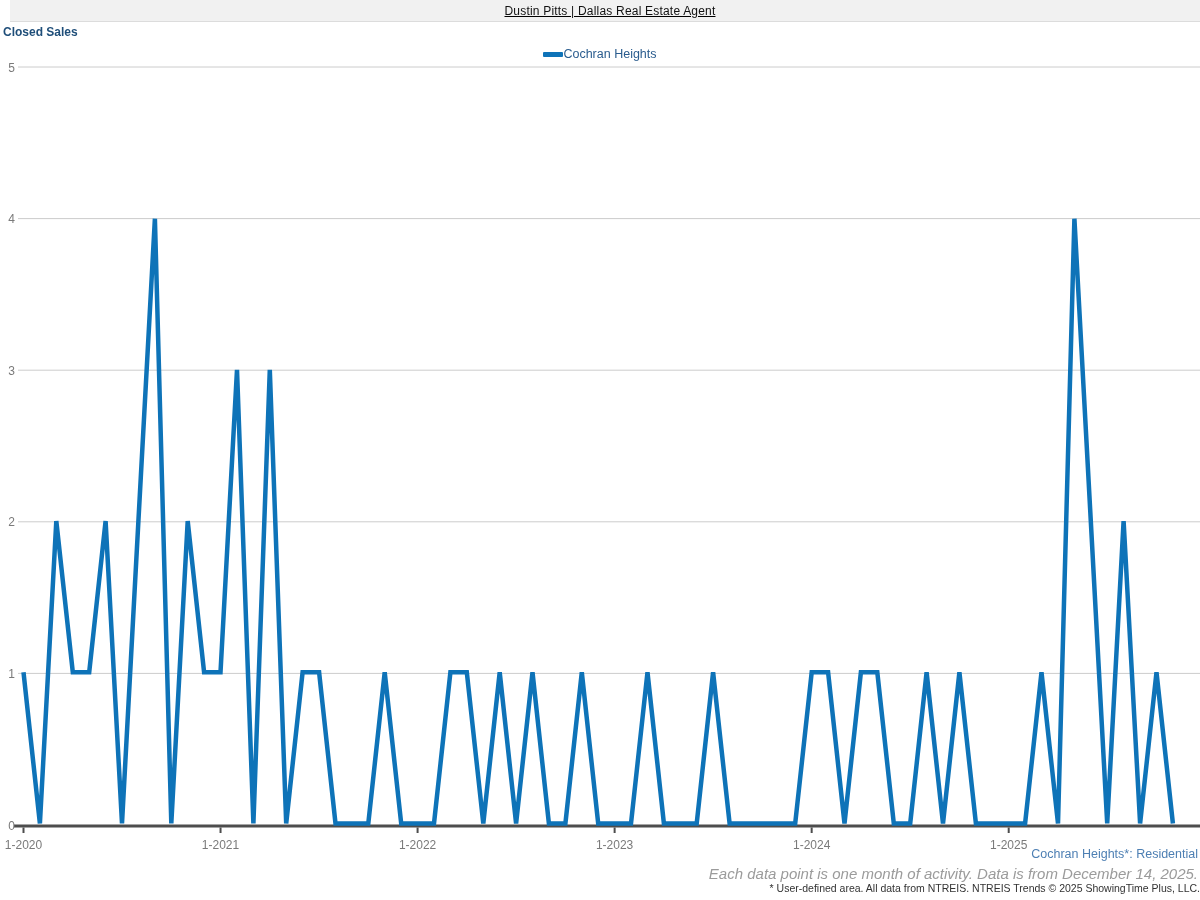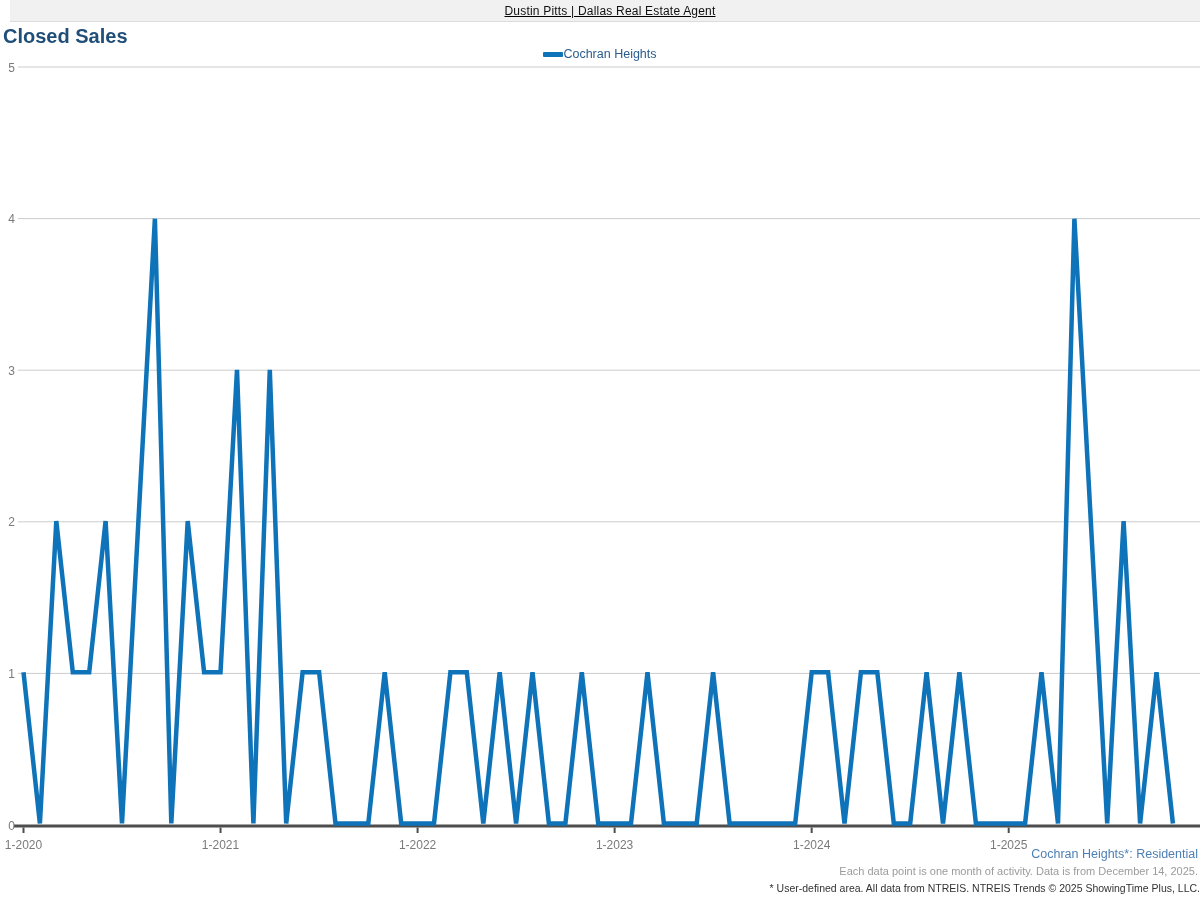--- a/index.html
+++ b/index.html
@@ -8,39 +8,39 @@
     background:#ffffff; font-family:"Liberation Sans", sans-serif;
   }
   .header-bar{
     position:absolute; top:0; left:10px; width:1200px; height:21px;
     background:#f1f1f1; border-bottom:1px solid #dcdcdc;
     display:flex; align-items:center; justify-content:center;text-decoration:underline;
   }
   .header-bar span{font-size:12px; color:#111; letter-spacing:0.2px;}
   .page-title{
     position:absolute; top:25px; left:3px;
-    font-size:20px; font-weight:bold; color:var(--title-navy,#1f4e79);
+    font-size:12px; font-weight:bold; color:var(--title-navy,#1f4e79);
   }
   .legend{
     position:absolute; top:47px; left:0; width:1200px; height:14px;
     display:flex; align-items:center; justify-content:center; 
   }
   .legend-swatch{
     display:inline-block; width:20px; height:5px; border-radius:1px;
     background:var(--line-blue,#0e73b8);
   }
   .legend-label{font-size:12.5px; color:#2a5c8e;}
   svg.chart{position:absolute; top:0; left:0;}
   .note-series{
     position:absolute; top:847px; right:2px;
     font-size:12.5px; color:var(--footnote-blue,#4d7fb3); text-align:right;
   }
   .note-data{
     position:absolute; top:865px; right:2px;
-    font-size:11px; color:#9b9b9b; text-align:center;
+    font-size:15px; color:#9b9b9b; text-align:center;font-style:italic;
   }
   .note-disclaimer{
     position:absolute; top:882px; left:0; width:1200px;
     font-size:10.5px; color:#333; text-align:right;
   }
 </style>
 </head>
 <body>
 
 <div class="screen">

